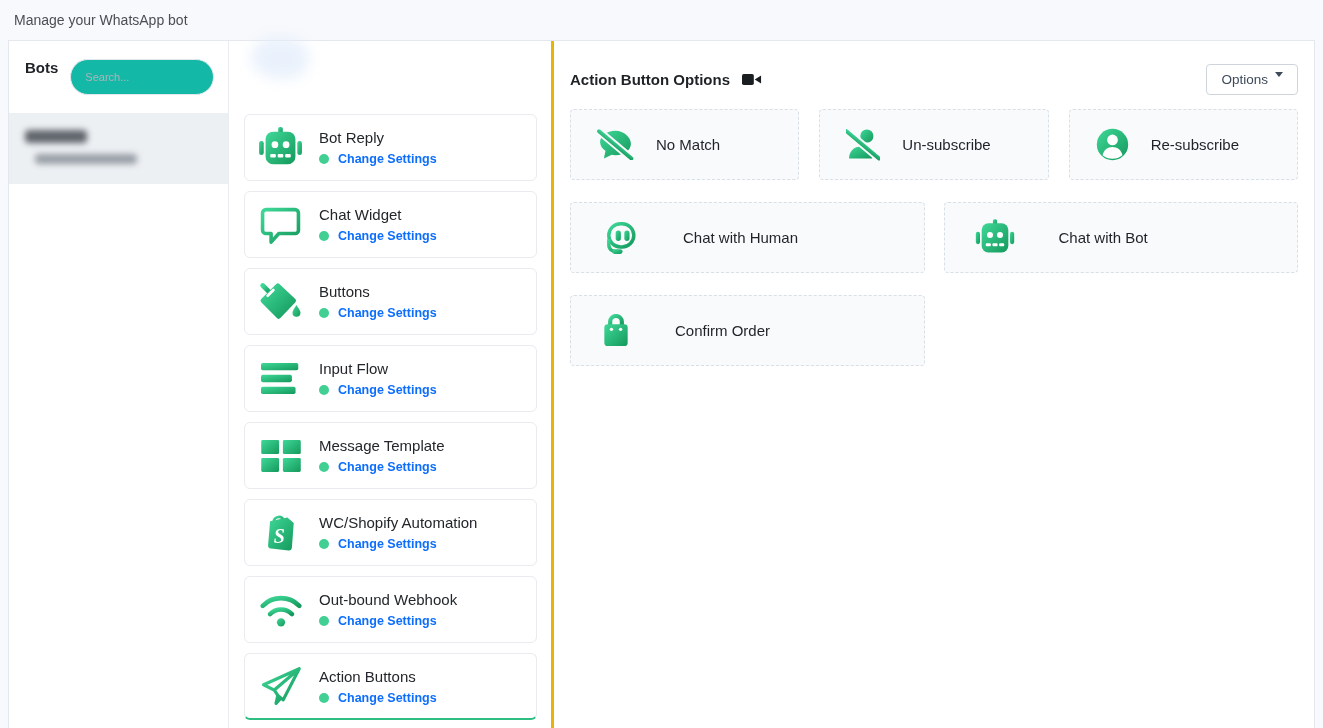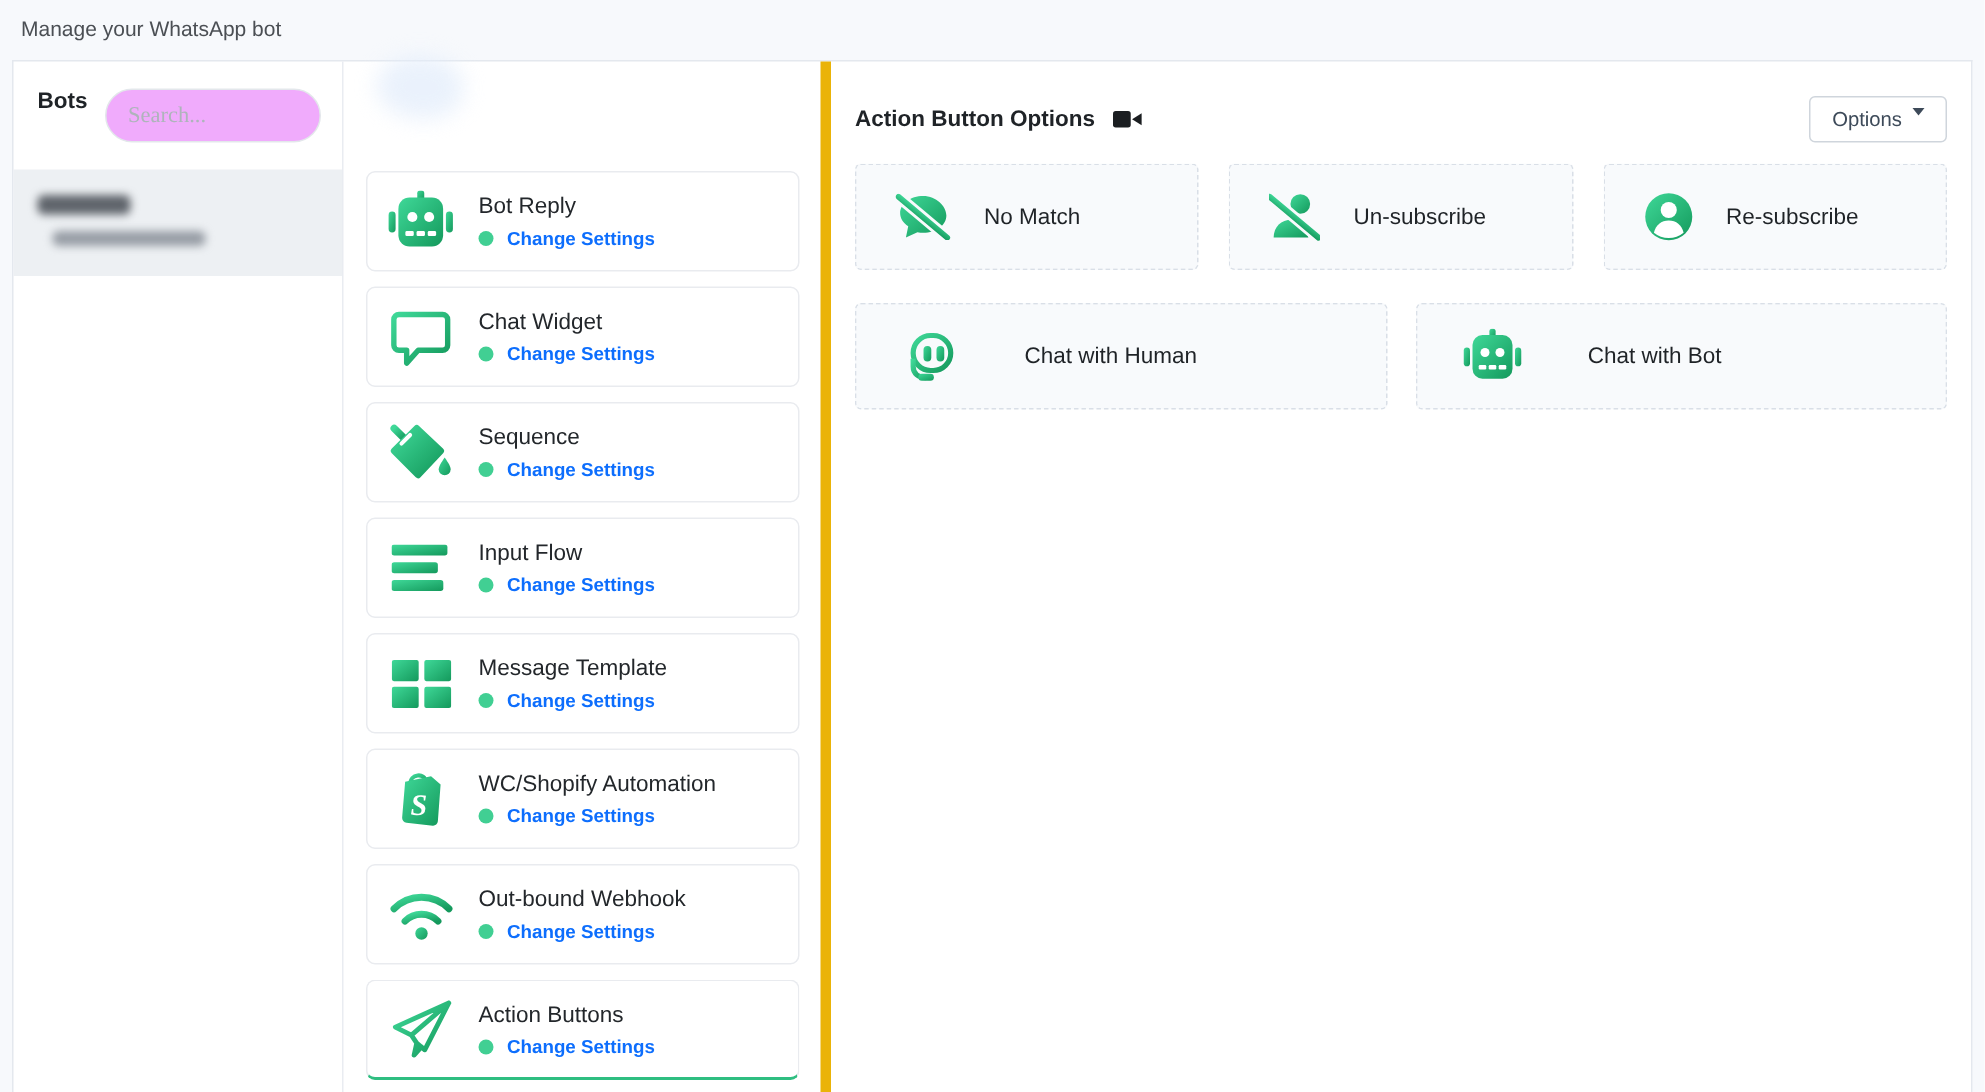--- a/index.html
+++ b/index.html
@@ -21,30 +21,30 @@
     border:1px solid #e4e8ee; border-bottom:none;
     display:flex;
   }
 
   
   .sidebar { width:220px; border-right:1px solid #e9ecf1; flex-shrink:0; }
   .sidebar-header { display:flex; align-items:flex-start; gap:12px; padding:18px 14px 18px 16px; }
   .sidebar-header .bots-label { font-size:15px; font-weight:bold; color:#1f2327; }
   .search-pill {
     flex:1; height:36px; border:1px solid #e3e7eb; border-radius:18px;
-    padding:0 14px; font-size:15px; color:#495057; outline:none; min-width:0;
-    font-family:Liberation Serif, serif; background:#f0abfc;
+    padding:0 14px; font-size:11px; color:#495057; outline:none; min-width:0;
+    font-family:Liberation Sans, sans-serif; background:#14b8a6;
   }
   .search-pill::placeholder { color:#aeb4bb; }
   .bot-item { height:71px; background:#edf0f3; padding:17px 16px 0 16px; cursor:pointer; }
   .redact-line1 { width:62px; height:13px; border-radius:4px; background:#5f646b; filter:blur(3px); }
   .redact-line2 { width:102px; height:10px; border-radius:4px; background:#979da5; filter:blur(3px); margin:11px 0 0 10px; }
 
   
-  .features { width:325px; border-right:7px solid #eab308; flex-shrink:0; position:relative; padding:73px 14px 0 15px; }
+  .features { width:325px; border-right:3px solid #eab308; flex-shrink:0; position:relative; padding:73px 14px 0 15px; }
   .blur-blob { position:absolute; left:22px; top:-4px; width:58px; height:42px; background:#e3edfb; border-radius:50% 50% 45% 55%; filter:blur(7px); opacity:.75; }
   .feature-card {
     height:67px; background:#fff; border:1px solid #e9ebef; border-radius:6px;
     margin-bottom:10px; display:flex; align-items:center; padding:0 12px; gap:15px; cursor:pointer;
   }
   .feature-card.active { border-bottom:2px solid #2fbe81; }
   .feature-icon { width:47px; display:flex; justify-content:center; align-items:center; flex-shrink:0; }
   .feature-text .feature-title { font-size:15px; font-weight:500; color:#23272b; }
   .settings-row { display:flex; align-items:center; gap:9px; margin-top:6px; }
   .status-dot { width:10px; height:10px; border-radius:50%; background:#41cf93; }
@@ -150,21 +150,21 @@
     <div class="feature-card">
       <span class="feature-icon">
         <svg viewBox="0 0 48 44" width="43" height="39">
           <path d="M12 12 L4 4" stroke="url(#gg)" stroke-width="5.5" stroke-linecap="round"></path>
           <path d="M21 4 L39 21 L22 39 L4 21 Z" fill="url(#gg)" stroke="url(#gg)" stroke-width="5" stroke-linejoin="round"></path>
           <path d="M9.5 15.5 L16 9" stroke="#fff" stroke-width="3" stroke-linecap="round"></path>
           <path d="M42 26 c-3 4.4-4.5 6.9-4.5 8.8 a4.5 4.5 0 0 0 9 0 c0-1.9-1.5-4.4-4.5-8.8 Z" fill="url(#gg)"></path>
         </svg>
       </span>
       <div class="feature-text">
-        <div class="feature-title">Sequence</div>
+        <div class="feature-title">Buttons</div>
         <div class="settings-row">
           <span class="status-dot"></span>
           <a class="settings-link">Change Settings</a>
         </div>
       </div>
     </div>
 
     <div class="feature-card">
       <span class="feature-icon">
         <svg viewBox="0 0 44 34" width="40" height="31">
@@ -335,17 +335,28 @@
             <rect x="21" y="29" width="6" height="3.6" rx="1" fill="#fff"></rect>
             <rect x="29" y="29" width="6" height="3.6" rx="1" fill="#fff"></rect>
           </svg>
         </span>
         <span class="action-label">Chat with Bot</span>
       </div>
     </div>
 
     <div class="action-row cols2">
 
+      <div class="action-card">
+        <span class="action-icon">
+          <svg viewBox="0 0 36 40" width="30" height="34">
+            <path d="M11 13 V9 a7 7 0 0 1 14 0 v4" fill="none" stroke="url(#gg)" stroke-width="5"></path>
+            <rect x="4" y="12" width="28" height="26" rx="4" fill="url(#gg)"></rect>
+            <circle cx="12.5" cy="18" r="2" fill="#fff"></circle>
+            <circle cx="23.5" cy="18" r="2" fill="#fff"></circle>
+          </svg>
+        </span>
+        <span class="action-label">Confirm Order</span>
+      </div>
 
     </div>
 
   </div>
 </div>
 
 </body></html>

